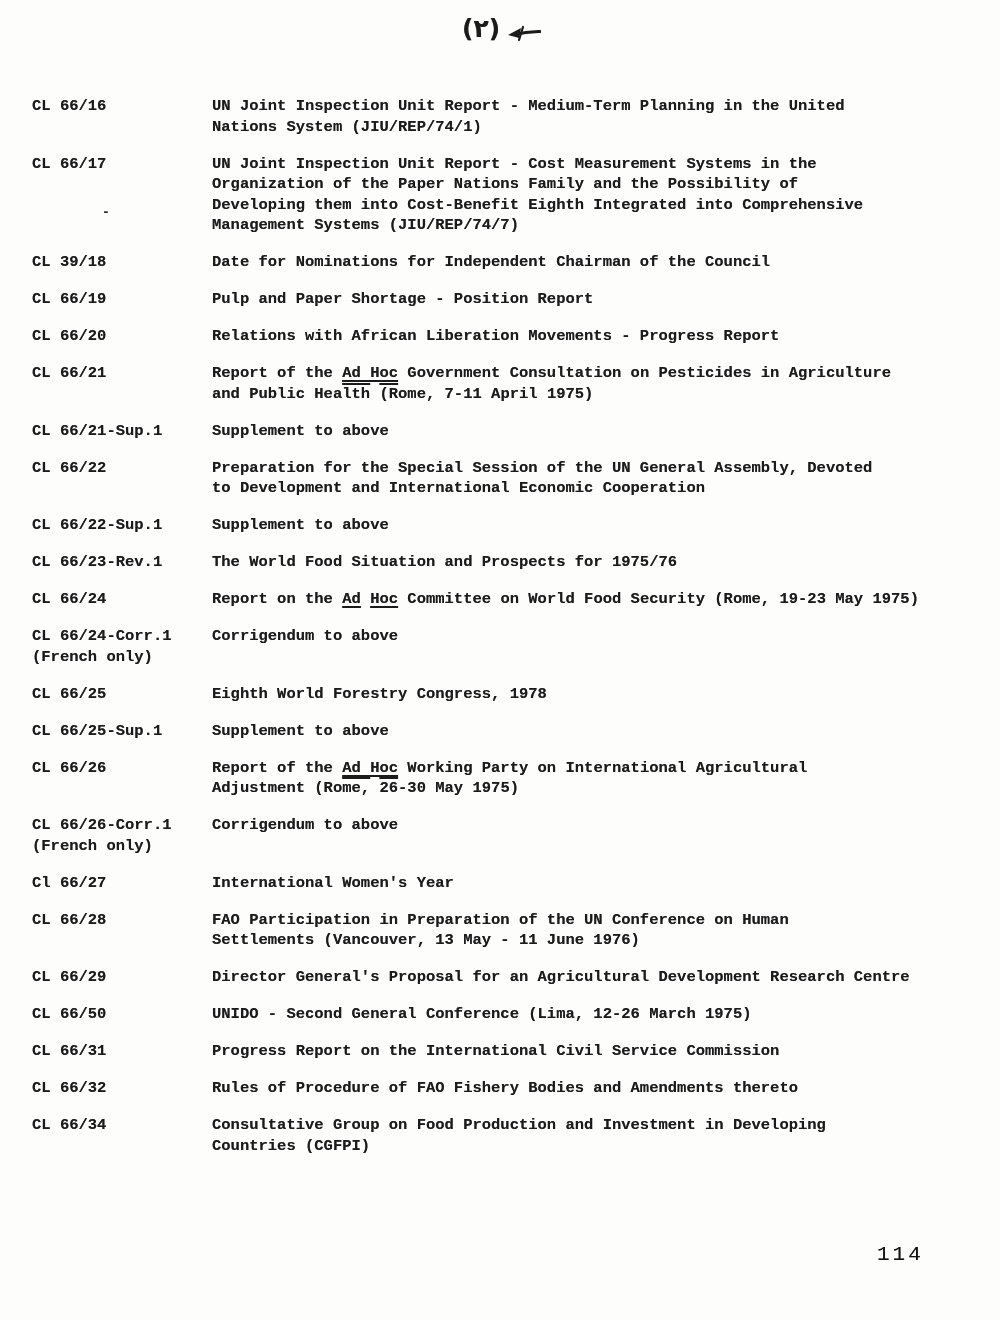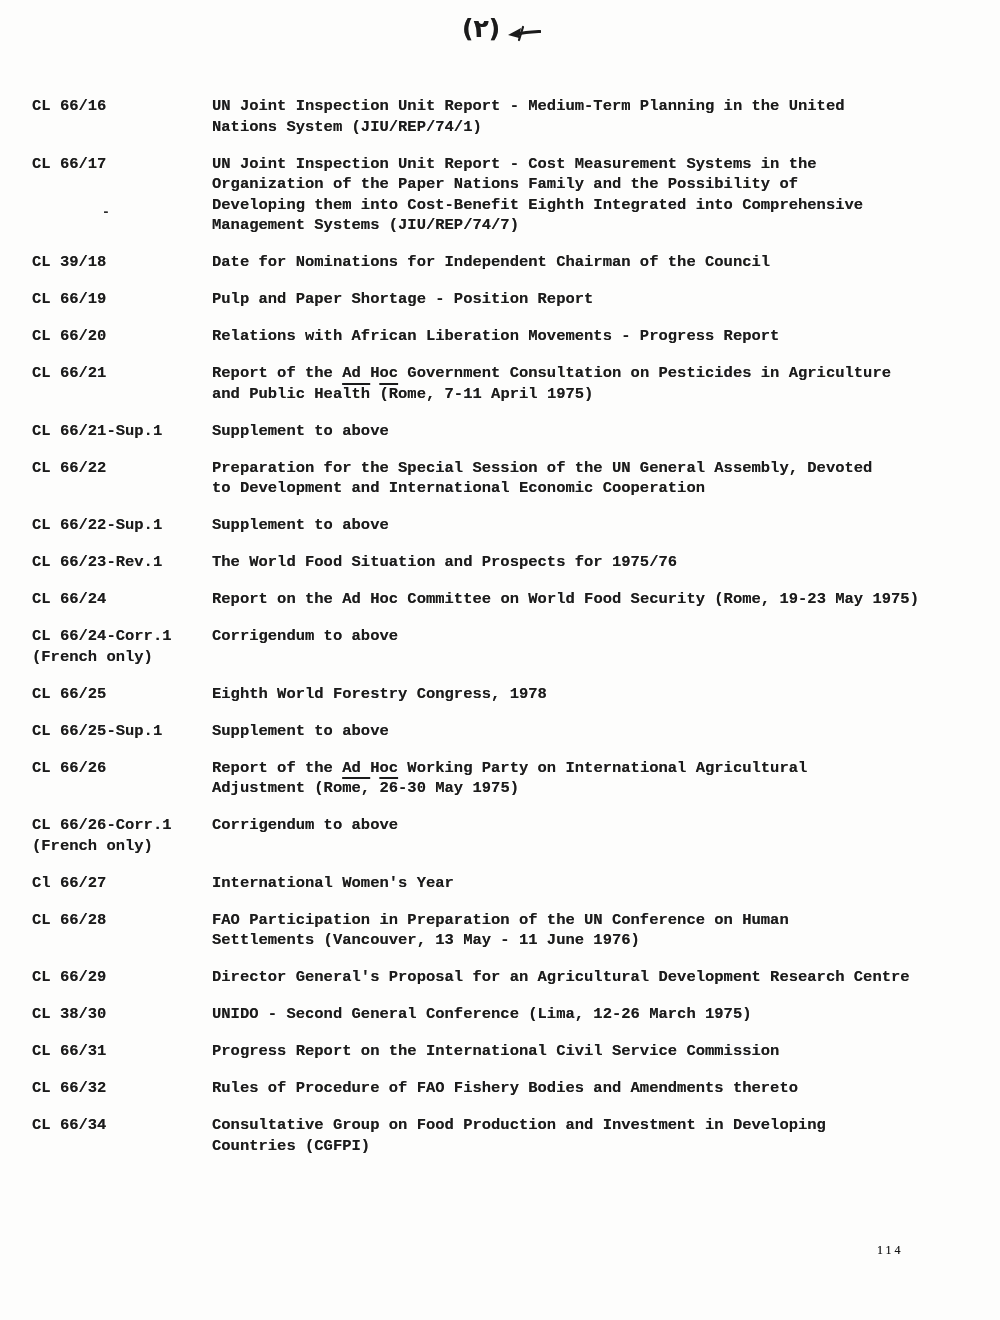--- a/index.html
+++ b/index.html
@@ -35,44 +35,44 @@
   }
   .entry{
     display:flex;
     margin-bottom:16.5px;
     line-height:20.5px;
   }
   .code-col{flex:0 0 180px;}
   .title-col{flex:1;}
   .tline{white-space:nowrap;}
   .u{
+    text-decoration:underline;
     text-decoration-thickness:1.5px;
     text-underline-offset:3px;
     text-align:right;
   }
   .o{
     text-decoration:overline;
     text-decoration-thickness:1.5px;
   }
   .scan-artifact{
     position:absolute;
     top:205px;
     left:102px;
     font-size:13px;
     color:#2a2a2a;
   }
   .page-number{
     position:absolute;
     top:1243px;
     left:877px;
-    font-size:12px;
+    font-size:21px;
     font-weight:400;
     letter-spacing:3px;
     color:#141414;
-    font-family:Liberation Serif, serif;
   }
 </style>
 </head>
 <body>
 
 <div class="page">
 
   <div class="header-mark">
     <span>(٢)</span>
     <svg class="arrow-svg" width="34" height="20" viewBox="0 0 34 20">
@@ -278,21 +278,21 @@
       <div class="tline">CL 66/29</div>
 
     </div>
     <div class="title-col">
           <div class="tline">Director General's Proposal for an Agricultural Development Research Centre</div>
         </div>
   </div>
 
   <div class="entry">
     <div class="code-col">
-      <div class="tline">CL 38/30</div>
+      <div class="tline">CL 66/50</div>
 
     </div>
     <div class="title-col">
           <div class="tline">UNIDO - Second General Conference (Lima, 12-26 March 1975)</div>
         </div>
   </div>
 
   <div class="entry">
     <div class="code-col">
       <div class="tline">CL 66/31</div>

